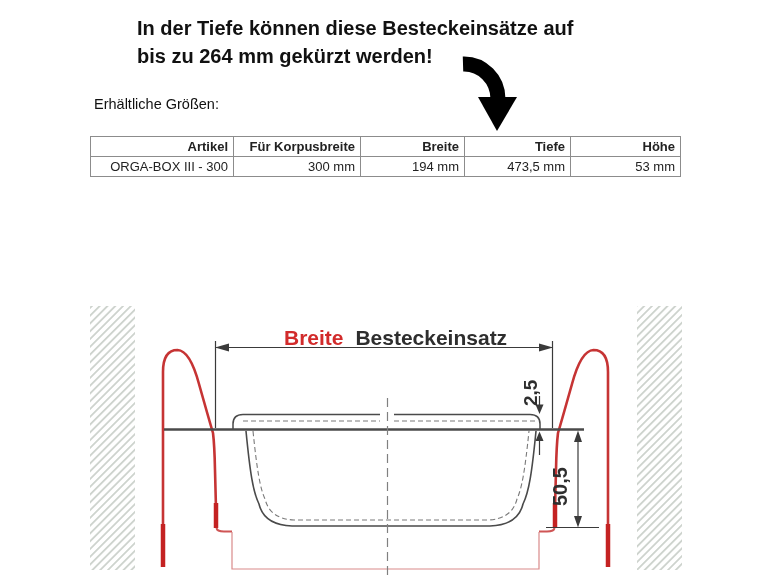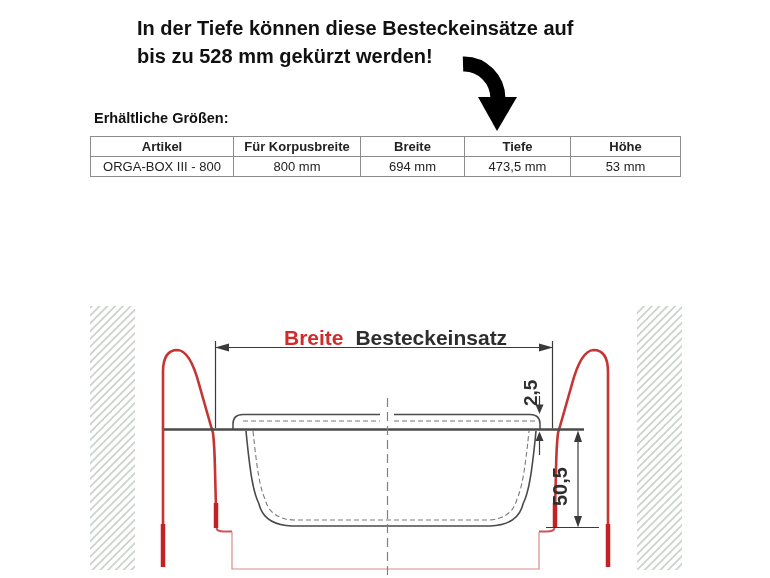--- a/index.html
+++ b/index.html
@@ -8,43 +8,43 @@
     background:#ffffff;
     font-family:"Liberation Sans", sans-serif;
     color:#1a1a1a;
   }
   .heading{
     position:absolute;left:137px;top:14px;width:500px;
     font-size:20px;font-weight:bold;line-height:28px;color:#111;
   }
   .arrow-wrap{position:absolute;left:450px;top:56px;width:90px;height:82px;}
   .sizes-label{
-    position:absolute;left:94px;top:110px;
-    font-size:14.5px;font-weight:bold;color:#111;
+    position:absolute;left:94px;top:96px;
+    font-size:14.5px;font-weight:normal;color:#111;
   }
   table.sizes{
     position:absolute;left:90px;top:136px;width:590px;
     border-collapse:collapse;table-layout:fixed;
     font-size:13px;color:#222;background:#fff;
   }
   table.sizes th,table.sizes td{
     border:1px solid #8c8c8c;
     padding:1px 5px;height:17px;
-    text-align:center;font-weight:normal;
+    text-align:right;font-weight:normal;
     white-space:nowrap;overflow:hidden;
   }
   table.sizes th{font-weight:bold;}
   .drawing{position:absolute;left:85px;top:300px;width:600px;height:278px;text-decoration:underline;}
 </style>
 </head>
 <body>
 
 <div class="heading">
   <span style="display:block">In der Tiefe können diese Besteckeinsätze auf</span>
-  <span style="display:block">bis zu 528 mm gekürzt werden!</span>
+  <span style="display:block">bis zu 264 mm gekürzt werden!</span>
 </div>
 
 <div class="arrow-wrap">
   <svg width="90" height="82" viewBox="450 56 90 82" xmlns="http://www.w3.org/2000/svg">
     <path d="M 463 64 A 34 35 0 0 1 498 99" stroke="#000" stroke-width="15" fill="none"></path>
     <polygon points="478,97 517,97 497,131" fill="#000"></polygon>
   </svg>
 </div>
 
 <div class="sizes-label">Erhältliche Größen:</div>
@@ -61,23 +61,23 @@
     <tr>
       <th>Artikel</th>
       <th>Für Korpusbreite</th>
       <th>Breite</th>
       <th>Tiefe</th>
       <th>Höhe</th>
     </tr>
   </thead>
   <tbody>
       <tr>
-        <td>ORGA-BOX III - 800</td>
-        <td>800 mm</td>
-        <td>694 mm</td>
+        <td>ORGA-BOX III - 300</td>
+        <td>300 mm</td>
+        <td>194 mm</td>
         <td>473,5 mm</td>
         <td>53 mm</td>
       </tr>
     </tbody>
 </table>
 
 <div class="drawing">
   <svg width="600" height="278" viewBox="85 300 600 278" xmlns="http://www.w3.org/2000/svg">
     <defs>
       <pattern id="hatch" width="5.5" height="5.5" patternUnits="userSpaceOnUse" patternTransform="rotate(-45)">

